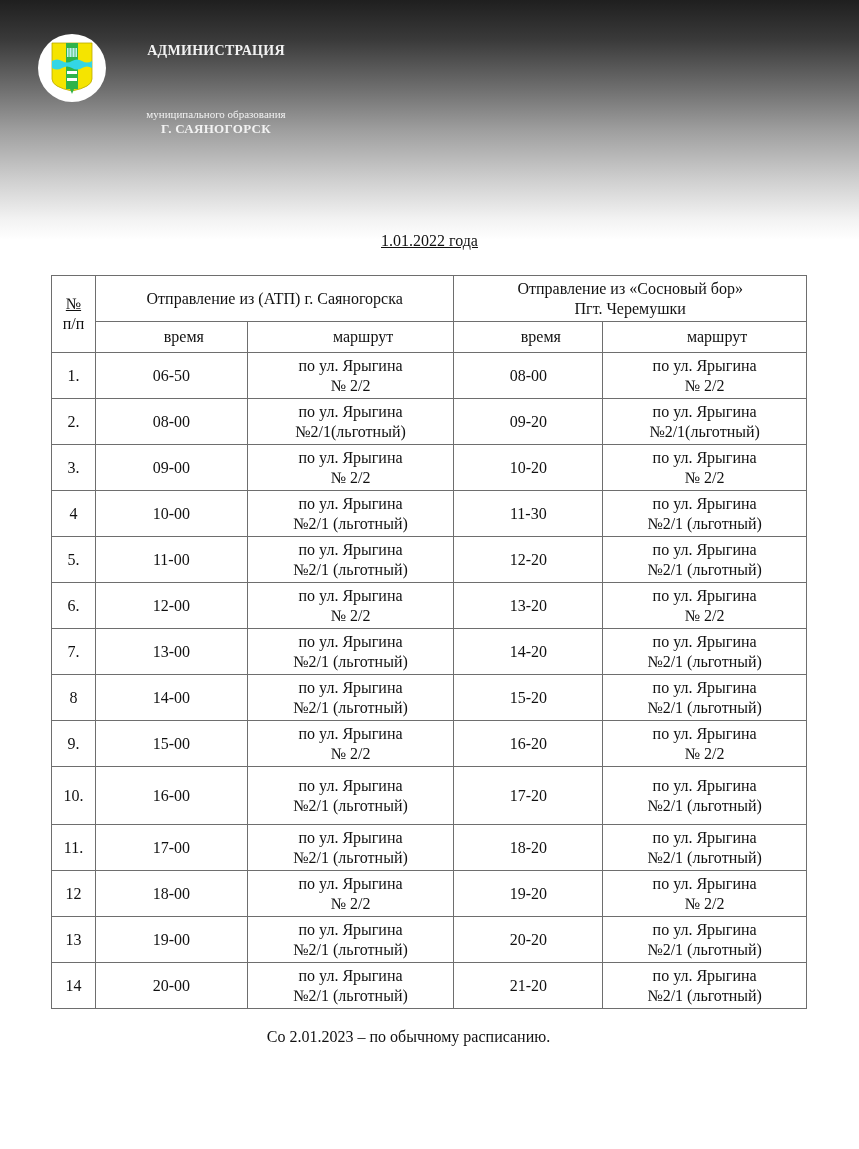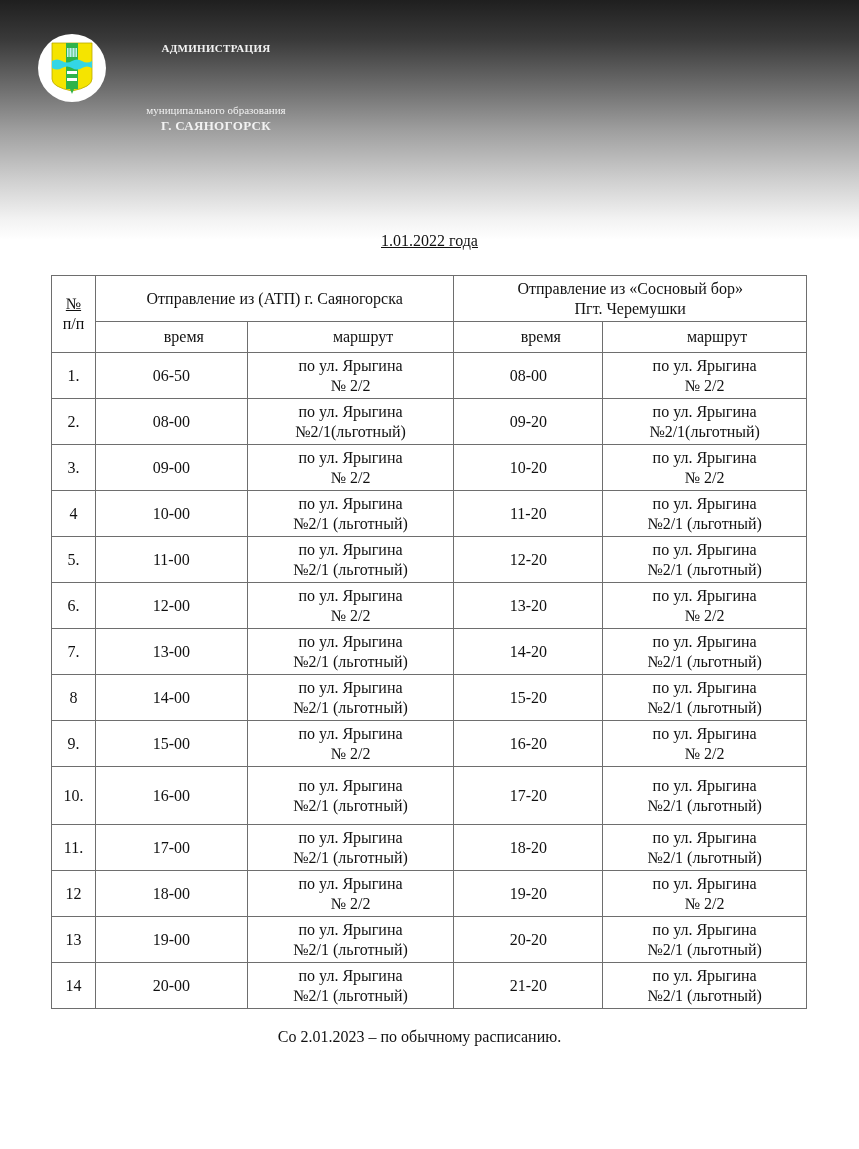--- a/index.html
+++ b/index.html
@@ -27,21 +27,21 @@
       display: flex; align-items: center; justify-content: center;
     }
     .admin {
       position: absolute;
       left: 120px; top: 42px;
       width: 192px;
       text-align: center;
       color: #f2f2f2;
       line-height: 1.25;
     }
-    .admin .l1 { font-weight: bold; font-size: 11px; letter-spacing: 0.3px; }
+    .admin .l1 { font-weight: bold; font-size: 14px; letter-spacing: 0.3px; }
     .admin .l2 { font-size: 11px; margin-top: 48px; }
     .admin .l3 { font-weight: bold; font-size: 13px; letter-spacing: 0.3px; }
     .title {
       position: absolute;
       left: 0; top: 155px;
       width: 859px;
       text-align: center;
       font-weight: bold;
       font-size: 21px;
       line-height: 29px;
@@ -78,21 +78,21 @@
     col.c-t2 { width: 149px; }
     col.c-r2 { width: 204px; }
     tr.h1 td { height: 45px; }
     tr.h2 td { height: 30px; padding-left: 25px; }
     tr.row td { height: 45px; }
     tr.row.tall td { height: 57px; }
     td.num { vertical-align: top; padding-top: 3px; }
     .route span { display: block; }
     .footer {
       position: absolute;
-      left: 11px; top: 1028px;
+      left: 0; top: 1028px;
       width: 817px;
       text-align: center;
       font-size: 16px;
       color: #111;
     }
   </style>
 </head>
 <body>
 
 <div class="header-bg"></div>
@@ -188,21 +188,21 @@
           <span>№ 2/2</span>
         </td>
       </tr>
       <tr class="row">
         <td class="num">4</td>
         <td>10-00</td>
         <td class="route">
           <span>по ул. Ярыгина</span>
           <span>№2/1 (льготный)</span>
         </td>
-        <td>11-20</td>
+        <td>11-30</td>
         <td class="route">
           <span>по ул. Ярыгина</span>
           <span>№2/1 (льготный)</span>
         </td>
       </tr>
       <tr class="row">
         <td class="num">5.</td>
         <td>11-00</td>
         <td class="route">
           <span>по ул. Ярыгина</span>

